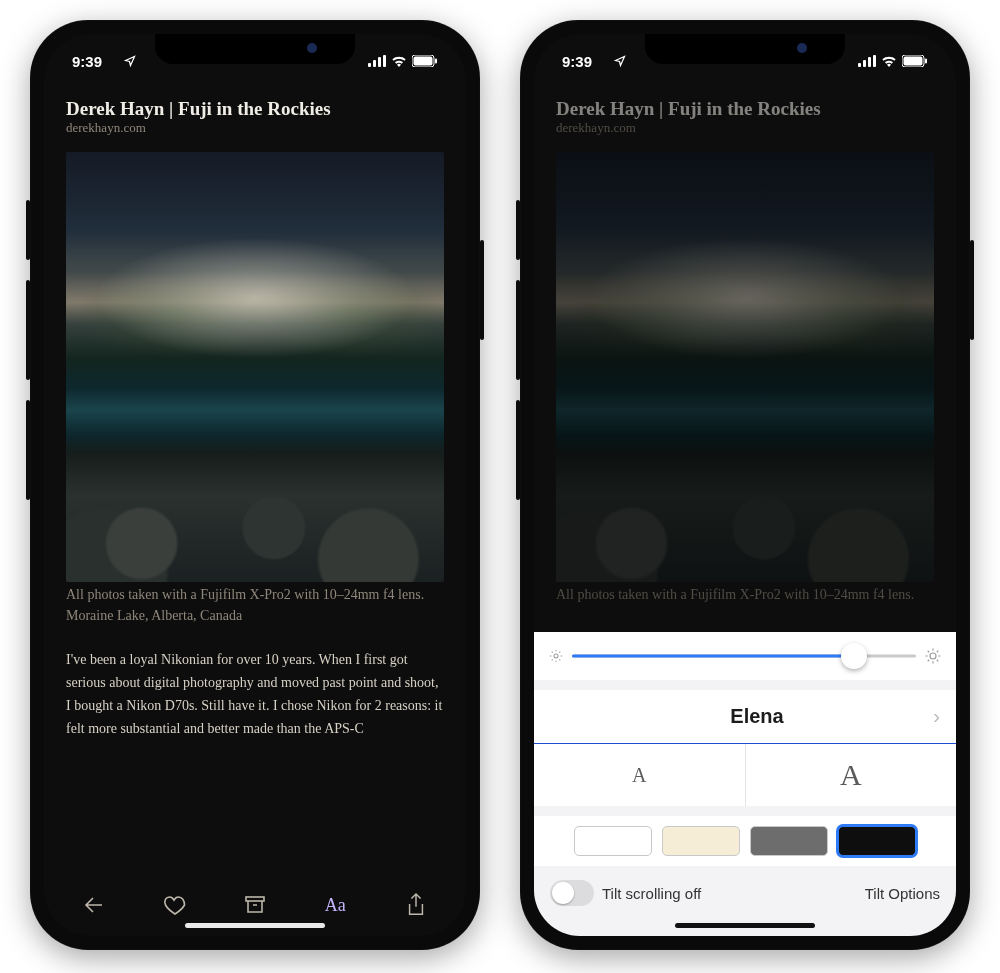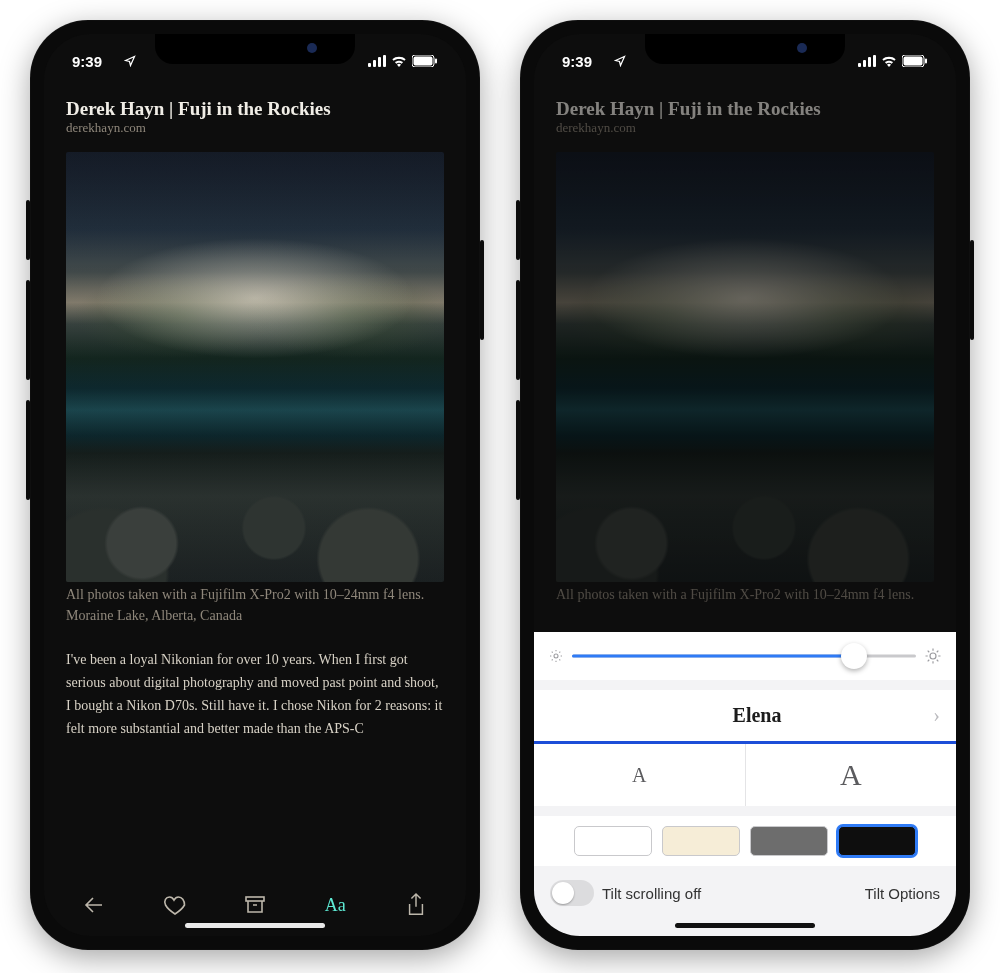--- a/index.html
+++ b/index.html
@@ -190,22 +190,22 @@
   }
   .slider-thumb {
     position:absolute; top:50%; transform:translate(-50%,-50%);
     width:26px; height:26px; border-radius:50%;
     background:#fff; box-shadow:0 2px 5px rgba(0,0,0,0.3);
   }
   .font-row {
     background:#fff; margin-top:10px;
     display:flex; align-items:center; justify-content:center;
     position:relative; height:54px;
-    font-family: Liberation Serif, serif; font-weight:700; font-size:20px; color:#1c1c1c;
-    border-bottom:3px solid #1d4ed8;
+    font-family: Liberation Sans, sans-serif; font-weight:700; font-size:20px; color:#1c1c1c;
+    border-bottom:1px solid #1d4ed8;
     padding-left:24px;
   }
   .font-row .chev { position:absolute; right:16px; color:#b8b8bc; font-size:20px; font-weight:400;}
   .size-row {
     background:#fff; display:flex; height:62px;
   }
   .size-cell { flex:1; display:flex; align-items:center; justify-content:center; color:#5b5b5e;}
   .size-cell + .size-cell { border-left:1px solid #e4e4e6; }
   .size-cell.small { font-size:20px; font-family:Georgia,serif;}
   .size-cell.big   { font-size:30px; font-family:Georgia,serif;}
@@ -284,21 +284,21 @@
         <svg width="24" height="24" viewBox="0 0 24 24" fill="none" stroke="#bdb7ab" stroke-width="1.6">
             <path d="M12 21s-7-4.5-9.5-9C.5 7.5 3 4 6.5 4c2 0 3.5 1.2 4.5 3 1-1.8 2.5-3 4.5-3C19 4 21.5 7.5 21.5 12 19 16.5 12 21 12 21z"></path>
           </svg>
       </div>
       <div class="tb">
         <svg width="24" height="24" viewBox="0 0 24 24" fill="none" stroke="#bdb7ab" stroke-width="1.6">
             <rect x="3" y="4" width="18" height="4"></rect>
             <path d="M5 8v11h14V8M10 12h4"></path>
           </svg>
       </div>
-      <div class="tb" style="font-family:Georgia,serif; font-size:18px; color:#5eead4;">
+      <div class="tb" style="font-family:Georgia,serif; font-size:18px; color:#c4b5fd;">
         <span>Aa</span>
       </div>
       <div class="tb">
         <svg width="22" height="26" viewBox="0 0 24 28" fill="none" stroke="#bdb7ab" stroke-width="1.6">
             <path d="M12 2v14M7 7l5-5 5 5M5 13v11h14V13"></path>
           </svg>
       </div>
     </div>
 
     <div class="home-indicator"></div>

